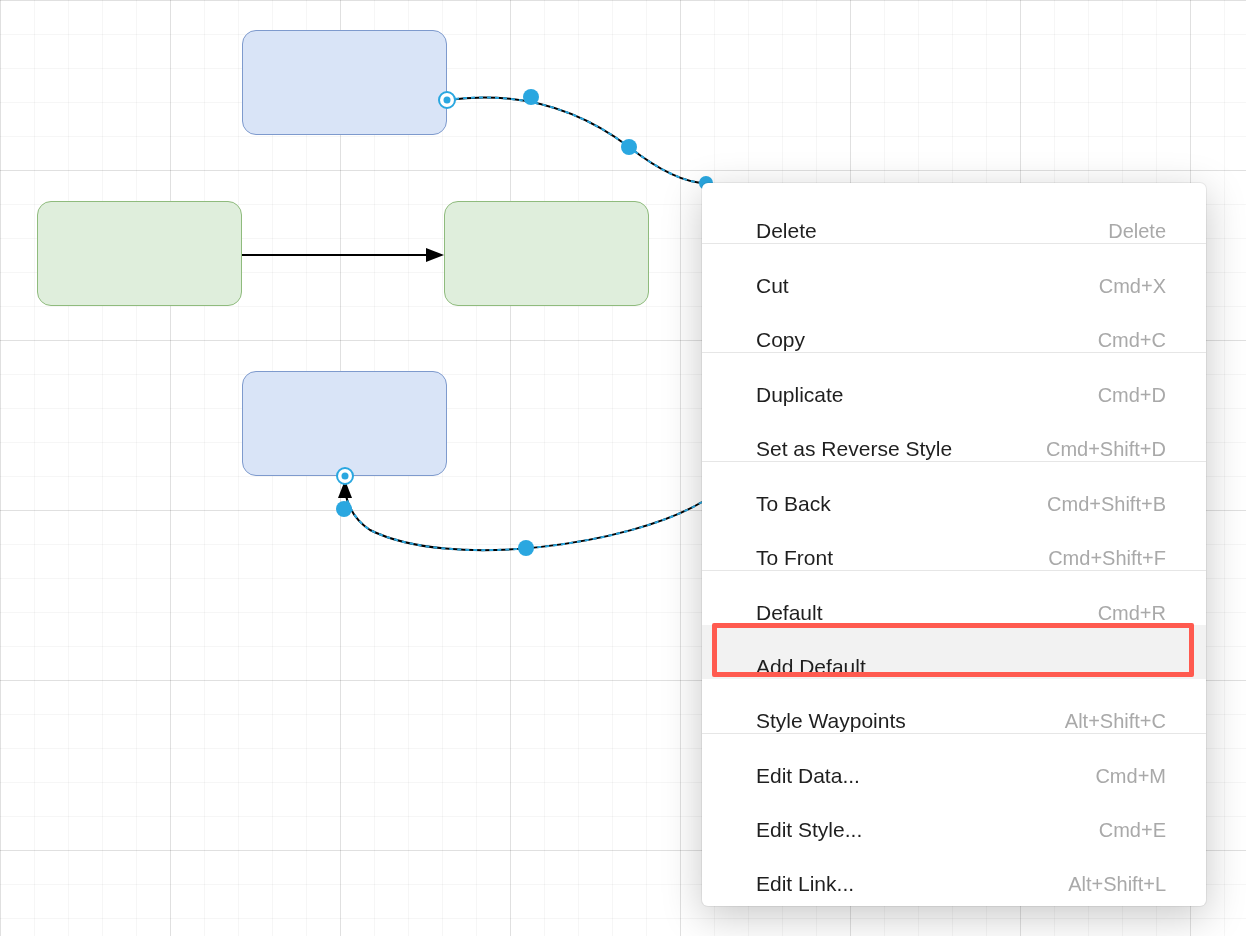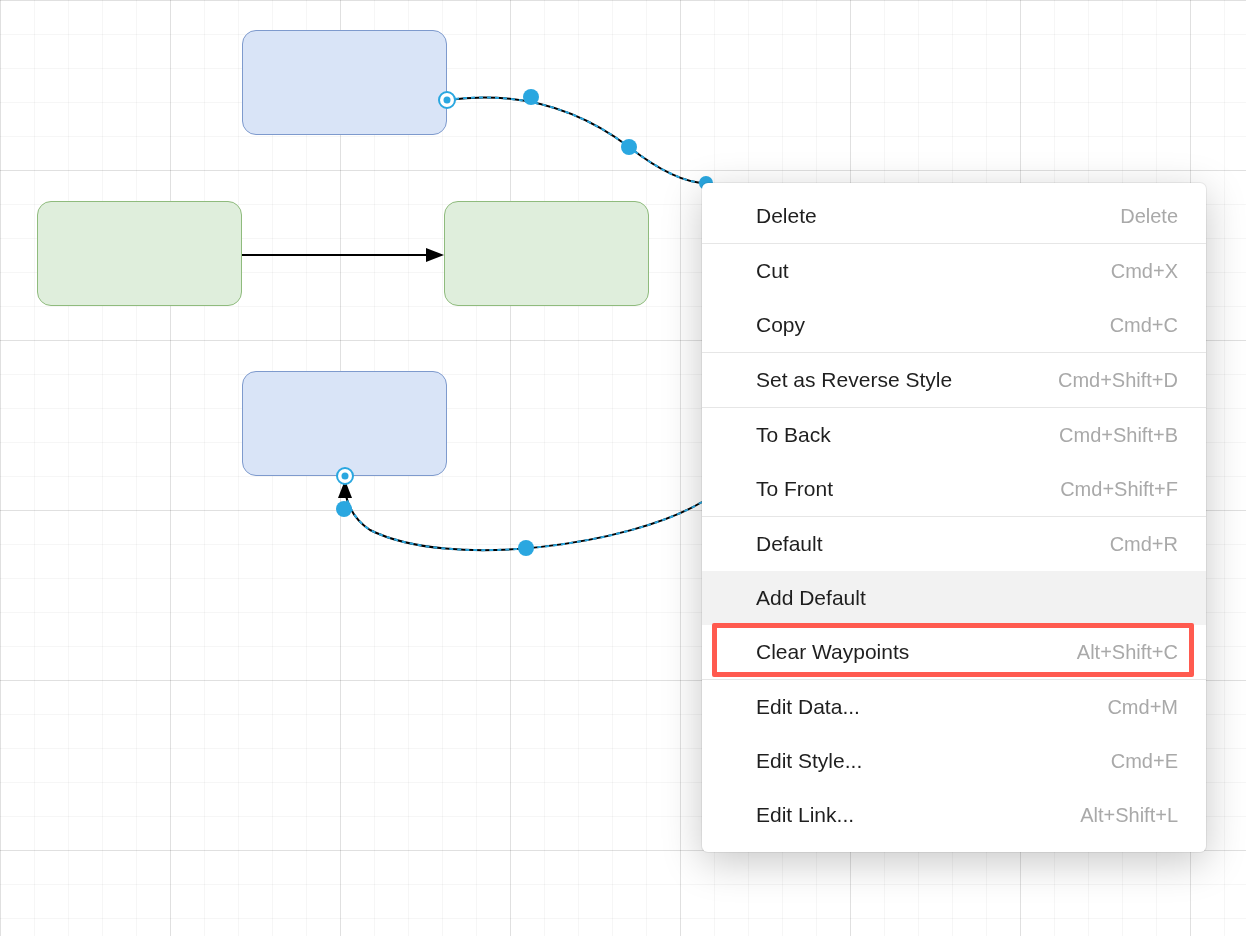--- a/index.html
+++ b/index.html
@@ -94,24 +94,24 @@
     width: 504px;
     background: #ffffff;
     border-radius: 6px;
     box-shadow: 0 10px 40px rgba(0,0,0,0.22), 0 0 0 1px rgba(0,0,0,0.06);
     padding: 6px 0 10px 0;
     font-size: 21px;
     color: #1f1f1f;
   }
   .menu-item {
     display: flex;
-    align-items: center;
+    align-items: flex-end;
     justify-content: space-between;
     height: 54px;
-    padding: 0 28px 0 54px;
+    padding: 0 40px 0 54px;
     cursor: default;
     box-sizing: border-box;
   }
   .menu-item .shortcut {
     color: #a9a9a9;
     font-size: 20px;
   }
   .menu-sep {
     height: 1px;
     background: #e6e6e6;
@@ -183,20 +183,24 @@
     <div class="menu-item">
       <span>Cut</span>
       <span class="shortcut">Cmd+X</span>
     </div>
     <div class="menu-item">
       <span>Copy</span>
       <span class="shortcut">Cmd+C</span>
     </div>
     <div class="menu-sep"></div>
     <div class="menu-item">
+      <span>Duplicate</span>
+      <span class="shortcut">Cmd+D</span>
+    </div>
+    <div class="menu-item">
       <span>Set as Reverse Style</span>
       <span class="shortcut">Cmd+Shift+D</span>
     </div>
     <div class="menu-sep"></div>
     <div class="menu-item">
       <span>To Back</span>
       <span class="shortcut">Cmd+Shift+B</span>
     </div>
     <div class="menu-item">
       <span>To Front</span>
@@ -205,21 +209,21 @@
     <div class="menu-sep"></div>
     <div class="menu-item">
       <span>Default</span>
       <span class="shortcut">Cmd+R</span>
     </div>
     <div class="menu-item hover">
       <span>Add Default</span>
       <span class="shortcut"></span>
     </div>
     <div class="menu-item">
-      <span>Clear Waypoints</span>
+      <span>Style Waypoints</span>
       <span class="shortcut">Alt+Shift+C</span>
     </div>
     <div class="menu-sep"></div>
     <div class="menu-item">
       <span>Edit Data...</span>
       <span class="shortcut">Cmd+M</span>
     </div>
     <div class="menu-item">
       <span>Edit Style...</span>
       <span class="shortcut">Cmd+E</span>

